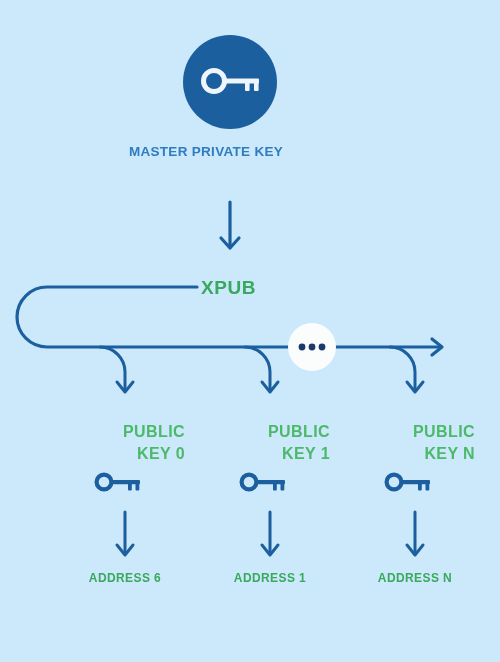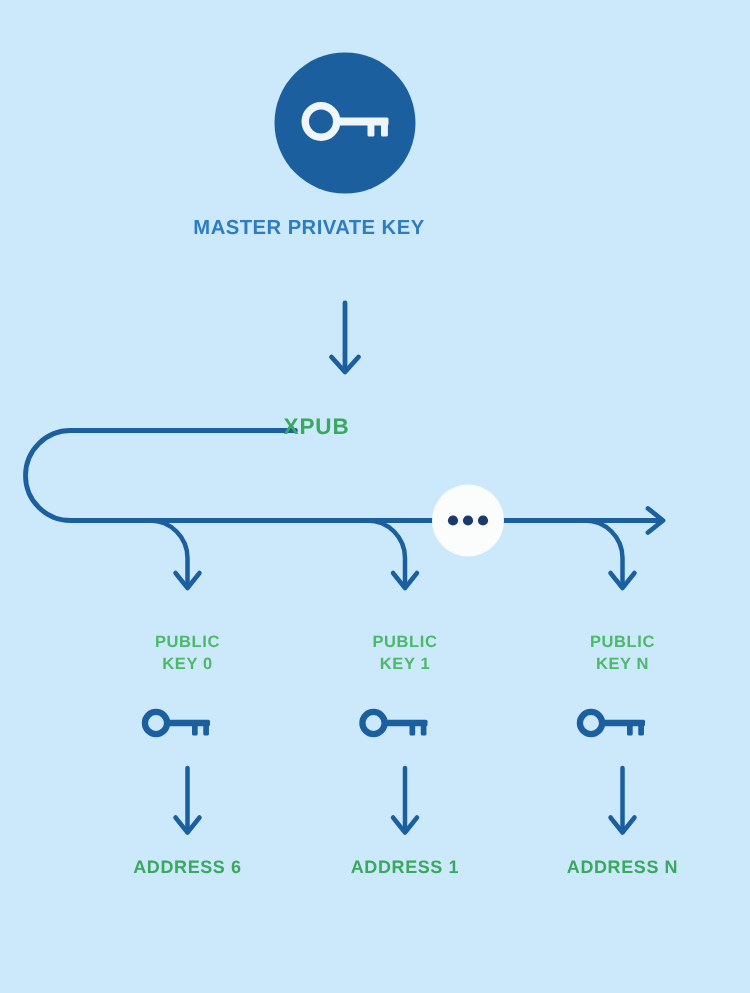--- a/index.html
+++ b/index.html
@@ -37,32 +37,33 @@
   }
   .label-master {
     left: 0;
     width: 412px;
     top: 143px;
     font-size: 13.5px;
     color: #2f7cc0;
     letter-spacing: 0.3px;
   }
   .label-xpub {
-    left: 189px;
+    left: 201px;
     top: 275px;
-    font-size: 15px;
+    font-size: 19px;
     color: #3aa85e;
     text-align: right;
     letter-spacing: 0.6px;
   }
   .label-pubkey {
     width: 120px;
-    font-size: 11px;
+    font-size: 16px;
     color: #4cb96a;
     top: 421px;
+    text-align: right;
   }
   .label-address {
     width: 160px;
     font-size: 12px;
     color: #3aa85e;
     top: 570px;
   }
   .col0 { left: 65px; }
   .col1 { left: 210px; }
   .col2 { left: 355px; }

